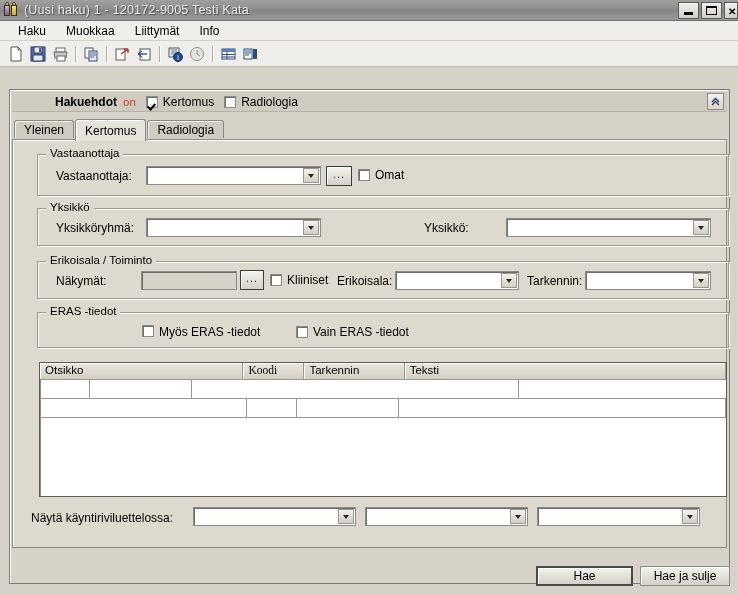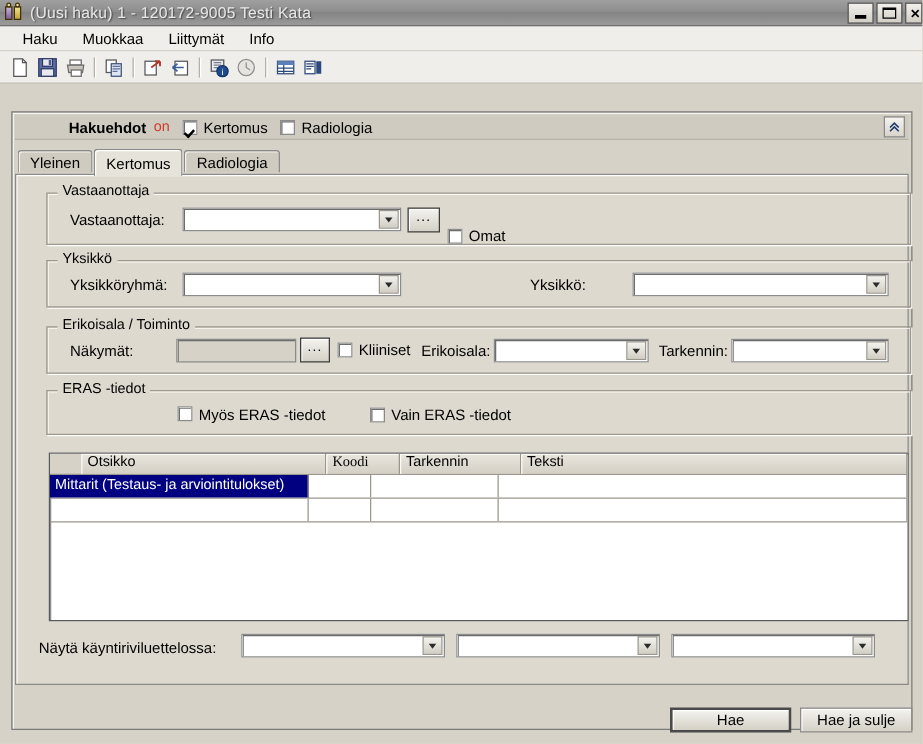--- a/index.html
+++ b/index.html
@@ -335,21 +335,21 @@
 
   <div class="gb" style="left:24px;top:14px;width:692px;height:42px;">
     <span class="gb-title">Vastaanottaja</span>
     <span class="lbl" style="position:absolute;left:18px;top:14px;">Vastaanottaja:</span>
     <div class="combo" style="position:absolute;left:108px;top:11px;width:175px;">
       <div class="cbtn">
           <span class="arrow-d"></span>
         </div>
     </div>
     <div class="dotsbtn" style="position:absolute;left:288px;top:11px;">...</div>
-    <span style="position:absolute;left:320px;top:27px;display:flex;align-items:center;">
+    <span style="position:absolute;left:320px;top:13px;display:flex;align-items:center;">
       <span class="chk"></span>
       <span class="chk-lbl">Omat</span>
     </span>
   </div>
 
   <div class="gb" style="left:24px;top:68px;width:692px;height:38px;">
     <span class="gb-title">Yksikkö</span>
     <span class="lbl" style="position:absolute;left:18px;top:12px;">Yksikköryhmä:</span>
     <div class="combo" style="position:absolute;left:108px;top:9px;width:175px;">
       <div class="cbtn">
@@ -394,27 +394,26 @@
       <span class="chk-lbl">Myös ERAS -tiedot</span>
     </span>
     <span style="position:absolute;left:258px;top:12px;display:flex;align-items:center;text-align:right;">
       <span class="chk"></span>
       <span class="chk-lbl">Vain ERAS -tiedot</span>
     </span>
   </div>
 
   <div class="grid">
     <div class="grid-head">
-      <div class="gh" style="width:207px;margin-left:25px;">Otsikko</div>
+      <div class="gh" style="width:207px;">Otsikko</div>
       <div class="gh" style="width:62px;font-family:Liberation Serif, serif;">Koodi</div>
       <div class="gh" style="width:102px;">Tarkennin</div>
       <div class="gh" style="width:327px;">Teksti</div>
     </div>
     <div class="grow selected">
-      <div class="gc first" style="width:207px;">Mittarit (Testaus- ja arviointitulokset)</div>
       <div class="gc" style="width:50px;"></div>
       <div class="gc" style="width:102px;"></div>
       <div class="gc" style="width:327px;"></div>
     </div>
     <div class="grow">
       <div class="gc first" style="width:207px;"></div>
       <div class="gc" style="width:50px;"></div>
       <div class="gc" style="width:102px;"></div>
       <div class="gc" style="width:327px;"></div>
     </div>

